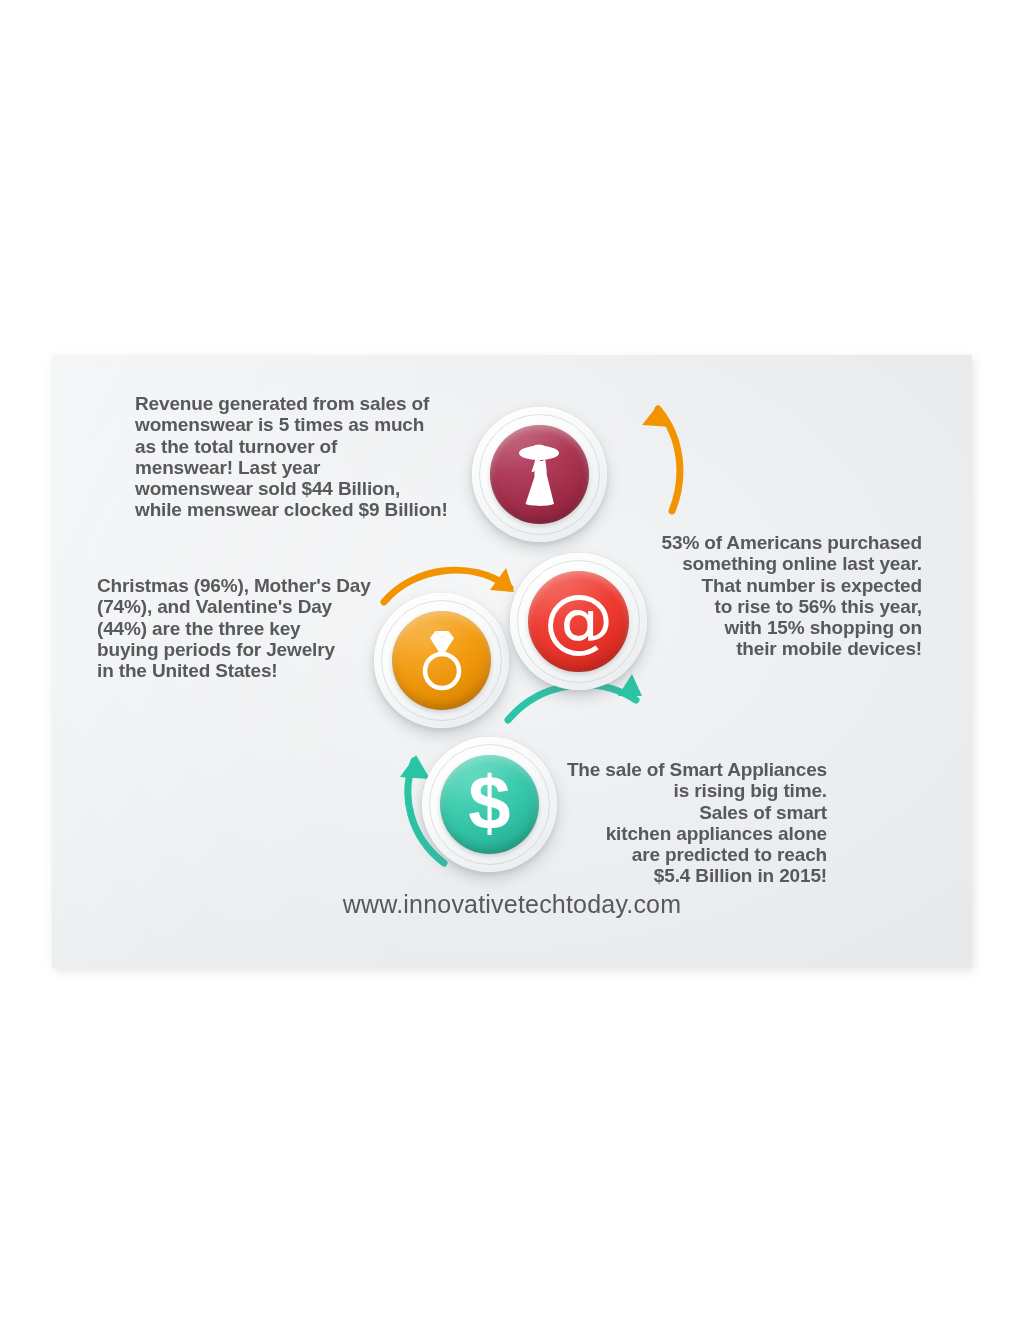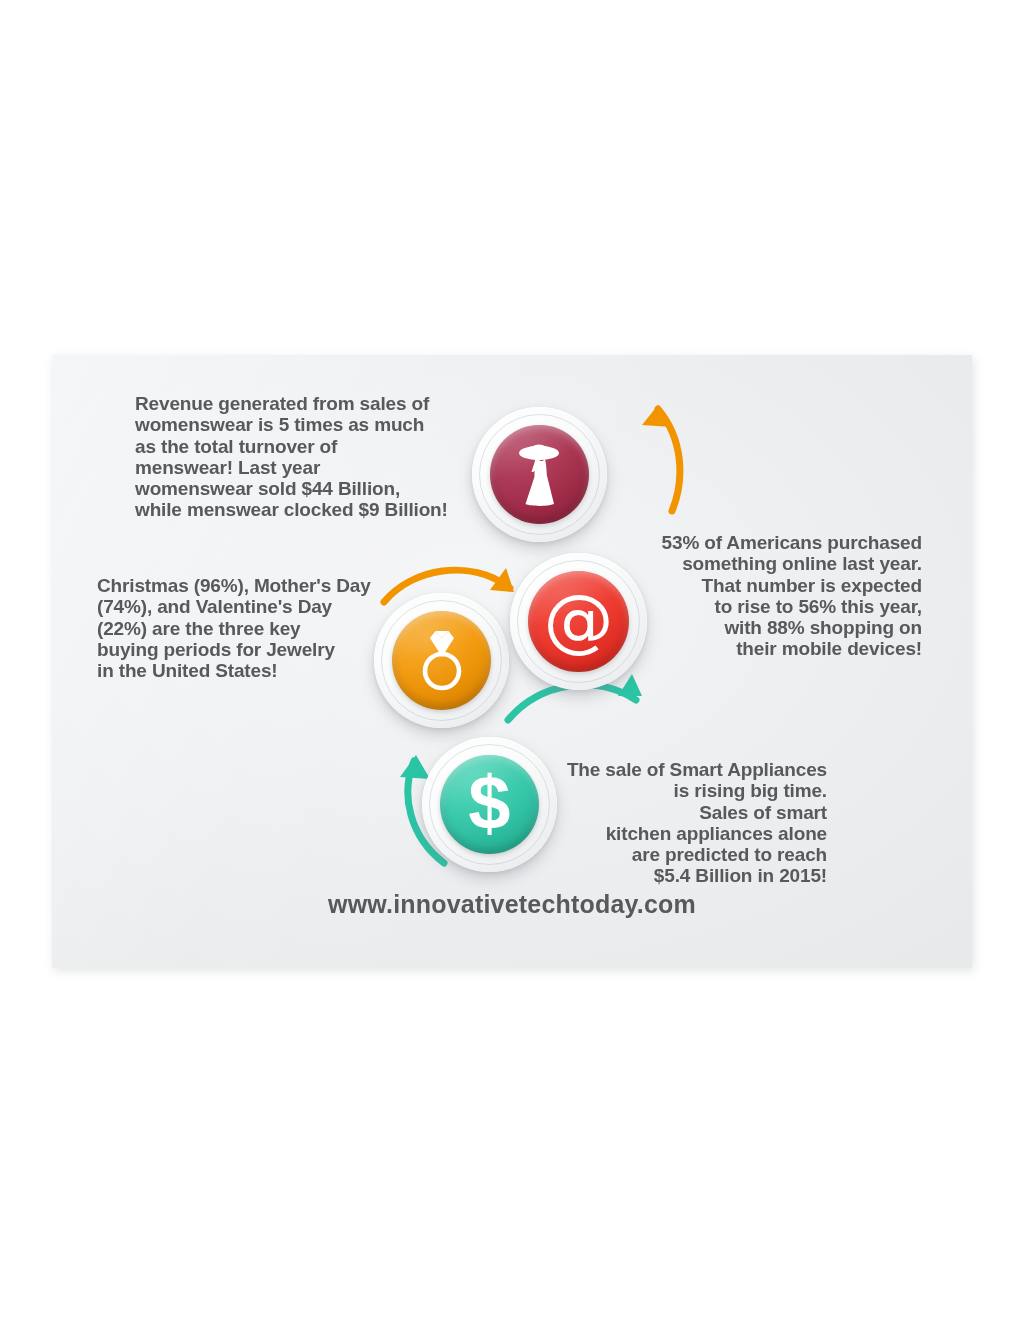--- a/index.html
+++ b/index.html
@@ -51,21 +51,21 @@
 
   
   #footer-url {
     position: absolute;
     left: 0;
     top: 535px;
     width: 920px;
     text-align: center;
     color: #58595b;
     font-size: 25px;
-    font-weight: bold;
+    font-weight: normal;
     letter-spacing: 0.2px;
     z-index: 6;
   }
 
   
   .badge {
     position: absolute;
     border-radius: 50%;
     background: radial-gradient(circle at 34% 26%, #ffffff 0%, #fafbfb 44%, #eceef0 78%, #e2e5e7 100%);
     box-shadow:
@@ -201,26 +201,26 @@
 womenswear is 5 times as much
 as the total turnover of
 menswear! Last year
 womenswear sold $44 Billion,
 while menswear clocked $9 Billion!</div>
 
   <div class="stat-text" id="text-online">53% of Americans purchased
 something online last year.
 That number is expected
 to rise to 56% this year,
-with 88% shopping on
+with 15% shopping on
 their mobile devices!</div>
 
   <div class="stat-text" id="text-jewelry">Christmas (96%), Mother's Day
 (74%), and Valentine's Day
-(22%) are the three key
+(44%) are the three key
 buying periods for Jewelry
 in the United States!</div>
 
   <div class="stat-text" id="text-appliances">The sale of Smart Appliances
 is rising big time.
 Sales of smart
 kitchen appliances alone
 are predicted to reach
 $5.4 Billion in 2015!</div>
 

